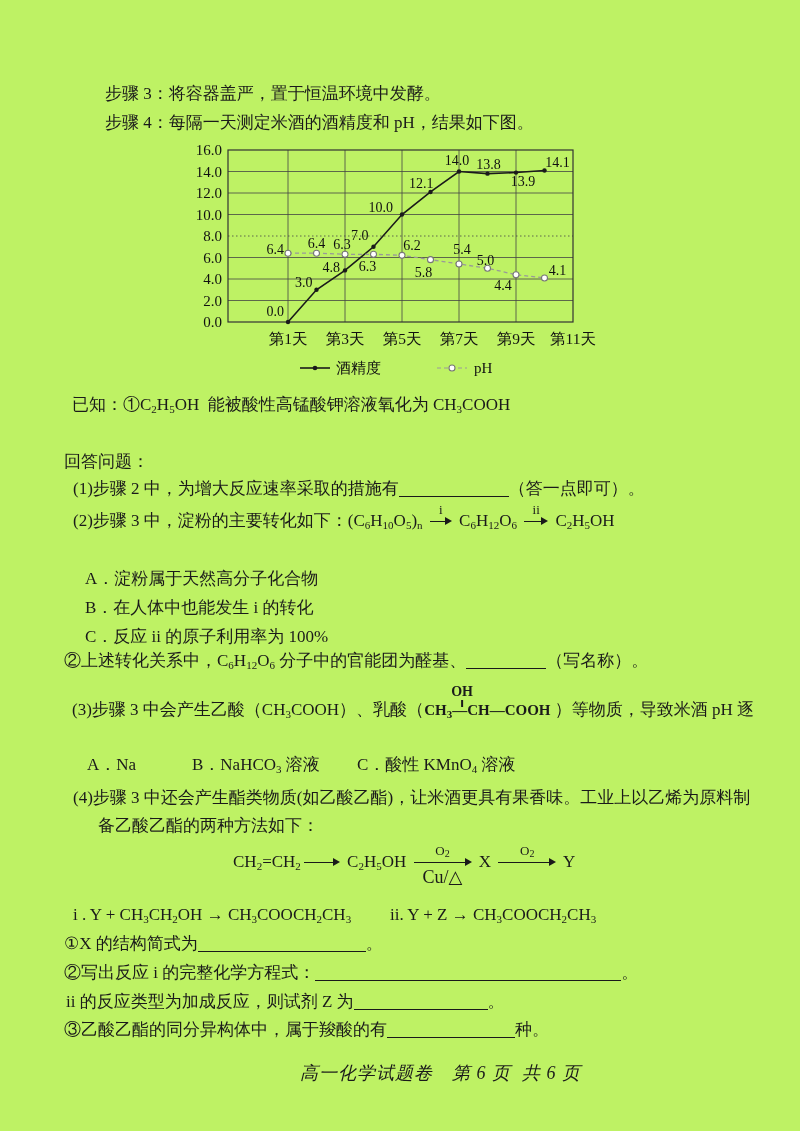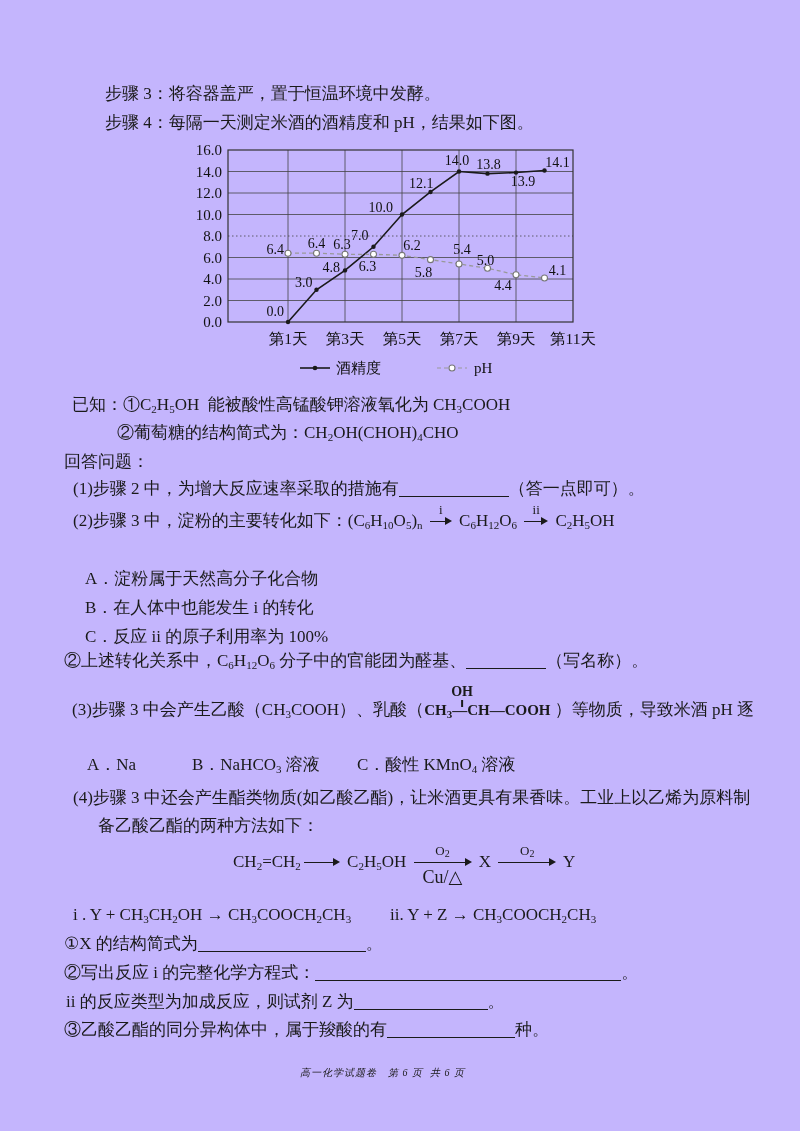--- a/index.html
+++ b/index.html
@@ -1,37 +1,37 @@
 <!DOCTYPE html>
 <html><head>
 <meta charset="utf-8">
 <style>
   html,body{margin:0;padding:0;background:#e8e8e8;}
-  .page{position:relative;width:800px;height:1131px;margin:0 auto;background:#c4b5fd;
+  .page{position:relative;width:800px;height:1131px;margin:0 auto;background:#bef264;
         font-family:"Liberation Serif","DejaVu Serif",serif;color:#1a1a1a;overflow:hidden;}
   .para{position:absolute;font-size:17px;line-height:20px;white-space:pre;}
   sub{font-size:11px;vertical-align:-3px;line-height:0;}
   .blank{display:inline-block;border-bottom:1.2px solid #1a1a1a;height:14px;vertical-align:-3px;}
   
   .arr{display:inline-block;position:relative;height:12px;vertical-align:-1px;margin:0 3px;}
   .arr::before{content:'';position:absolute;left:0;right:5px;top:6px;border-top:1.5px solid #1a1a1a;}
   .arr::after{content:'';position:absolute;right:0;top:2px;width:0;height:0;
               border-left:7px solid #1a1a1a;border-top:4.5px solid transparent;border-bottom:4.5px solid transparent;}
   .arr .t{position:absolute;bottom:11px;left:50%;transform:translateX(-50%);font-size:13px;line-height:1;white-space:nowrap;}
   .arr .b{position:absolute;top:12px;left:50%;transform:translateX(-50%);font-size:18px;line-height:1;white-space:nowrap;}
   .arr .t sub,.arr .b sub{font-size:10px;vertical-align:-2px;}
   
   .lactic{display:inline-block;position:relative;}
   .lac-chain{font-size:15px;font-weight:bold;}
   .lac-top{position:absolute;left:38px;bottom:13px;transform:translateX(-50%);text-align:center;
            font-size:14px;font-weight:bold;line-height:1;}
   .lac-bar{display:block;width:1.2px;height:7px;background:#1a1a1a;margin:1px auto 0;}
   .chart{position:absolute;left:185px;top:143px;width:420px;height:248px;}
   .chart svg text{fill:#111;font-family:"Liberation Serif","DejaVu Serif",serif;}
-  .footer{font-size:10px;font-style:italic;letter-spacing:1px;}
+  .footer{font-size:18px;font-style:italic;letter-spacing:1px;}
 </style>
 </head>
 <body>
 
 <div class="page">
 
   <div class="para" style="left:105px;top:84px">步骤 3：将容器盖严，置于恒温环境中发酵。</div>
   <div class="para" style="left:105px;top:113px">步骤 4：每隔一天测定米酒的酒精度和 pH，结果如下图。</div>
 
   <div class="chart">
@@ -109,21 +109,20 @@
         <line x1="300" x2="330" y1="368" y2="368" stroke="#1a1a1a" stroke-width="1.6"></line>
         <circle cx="315" cy="368" r="2.3" fill="#1a1a1a"></circle>
         <text x="336" y="373" font-size="15">酒精度</text>
         <line x1="437" x2="467" y1="368" y2="368" stroke="#999999" stroke-width="1.2" stroke-dasharray="4 3"></line>
         <circle cx="452" cy="368" r="3" fill="#fff" stroke="#777" stroke-width="1.1"></circle>
         <text x="474" y="373" font-size="15">pH</text>
       </svg>
   </div>
 
   <div class="para" style="left:72px;top:395px">已知：①C<sub>2</sub>H<sub>5</sub>OH  能被酸性高锰酸钾溶液氧化为 CH<sub>3</sub>COOH</div>
-  <div class="para" style="left:117px;top:423px">②葡萄糖的结构简式为：CH<sub>2</sub>OH(CHOH)<sub>4</sub>CHO</div>
   <div class="para" style="left:64px;top:452px">回答问题：</div>
 
   <div class="para" style="left:73px;top:479px">(1)步骤 2 中，为增大反应速率采取的措施有<span class="blank" style="width: 110px;"></span>（答一点即可）。</div>
 
   <div class="para" style="left:73px;top:511px">(2)步骤 3 中，淀粉的主要转化如下：(C<sub>6</sub>H<sub>10</sub>O<sub>5</sub>)<sub>n</sub> <span class="arr" style="width: 22px;"><span class="t">i</span></span> C<sub>6</sub>H<sub>12</sub>O<sub>6</sub> <span class="arr" style="width: 24px;"><span class="t">ii</span></span> C<sub>2</sub>H<sub>5</sub>OH</div>
   <div class="para" style="left:85px;top:569px">A．淀粉属于天然高分子化合物</div>
   <div class="para" style="left:85px;top:598px">B．在人体中也能发生 i 的转化</div>
   <div class="para" style="left:85px;top:627px">C．反应 ii 的原子利用率为 100%</div>
   <div class="para" style="left:64px;top:651px">②上述转化关系中，C<sub>6</sub>H<sub>12</sub>O<sub>6</sub> 分子中的官能团为醛基、<span class="blank" style="width: 80px;"></span>（写名称）。</div>
 

